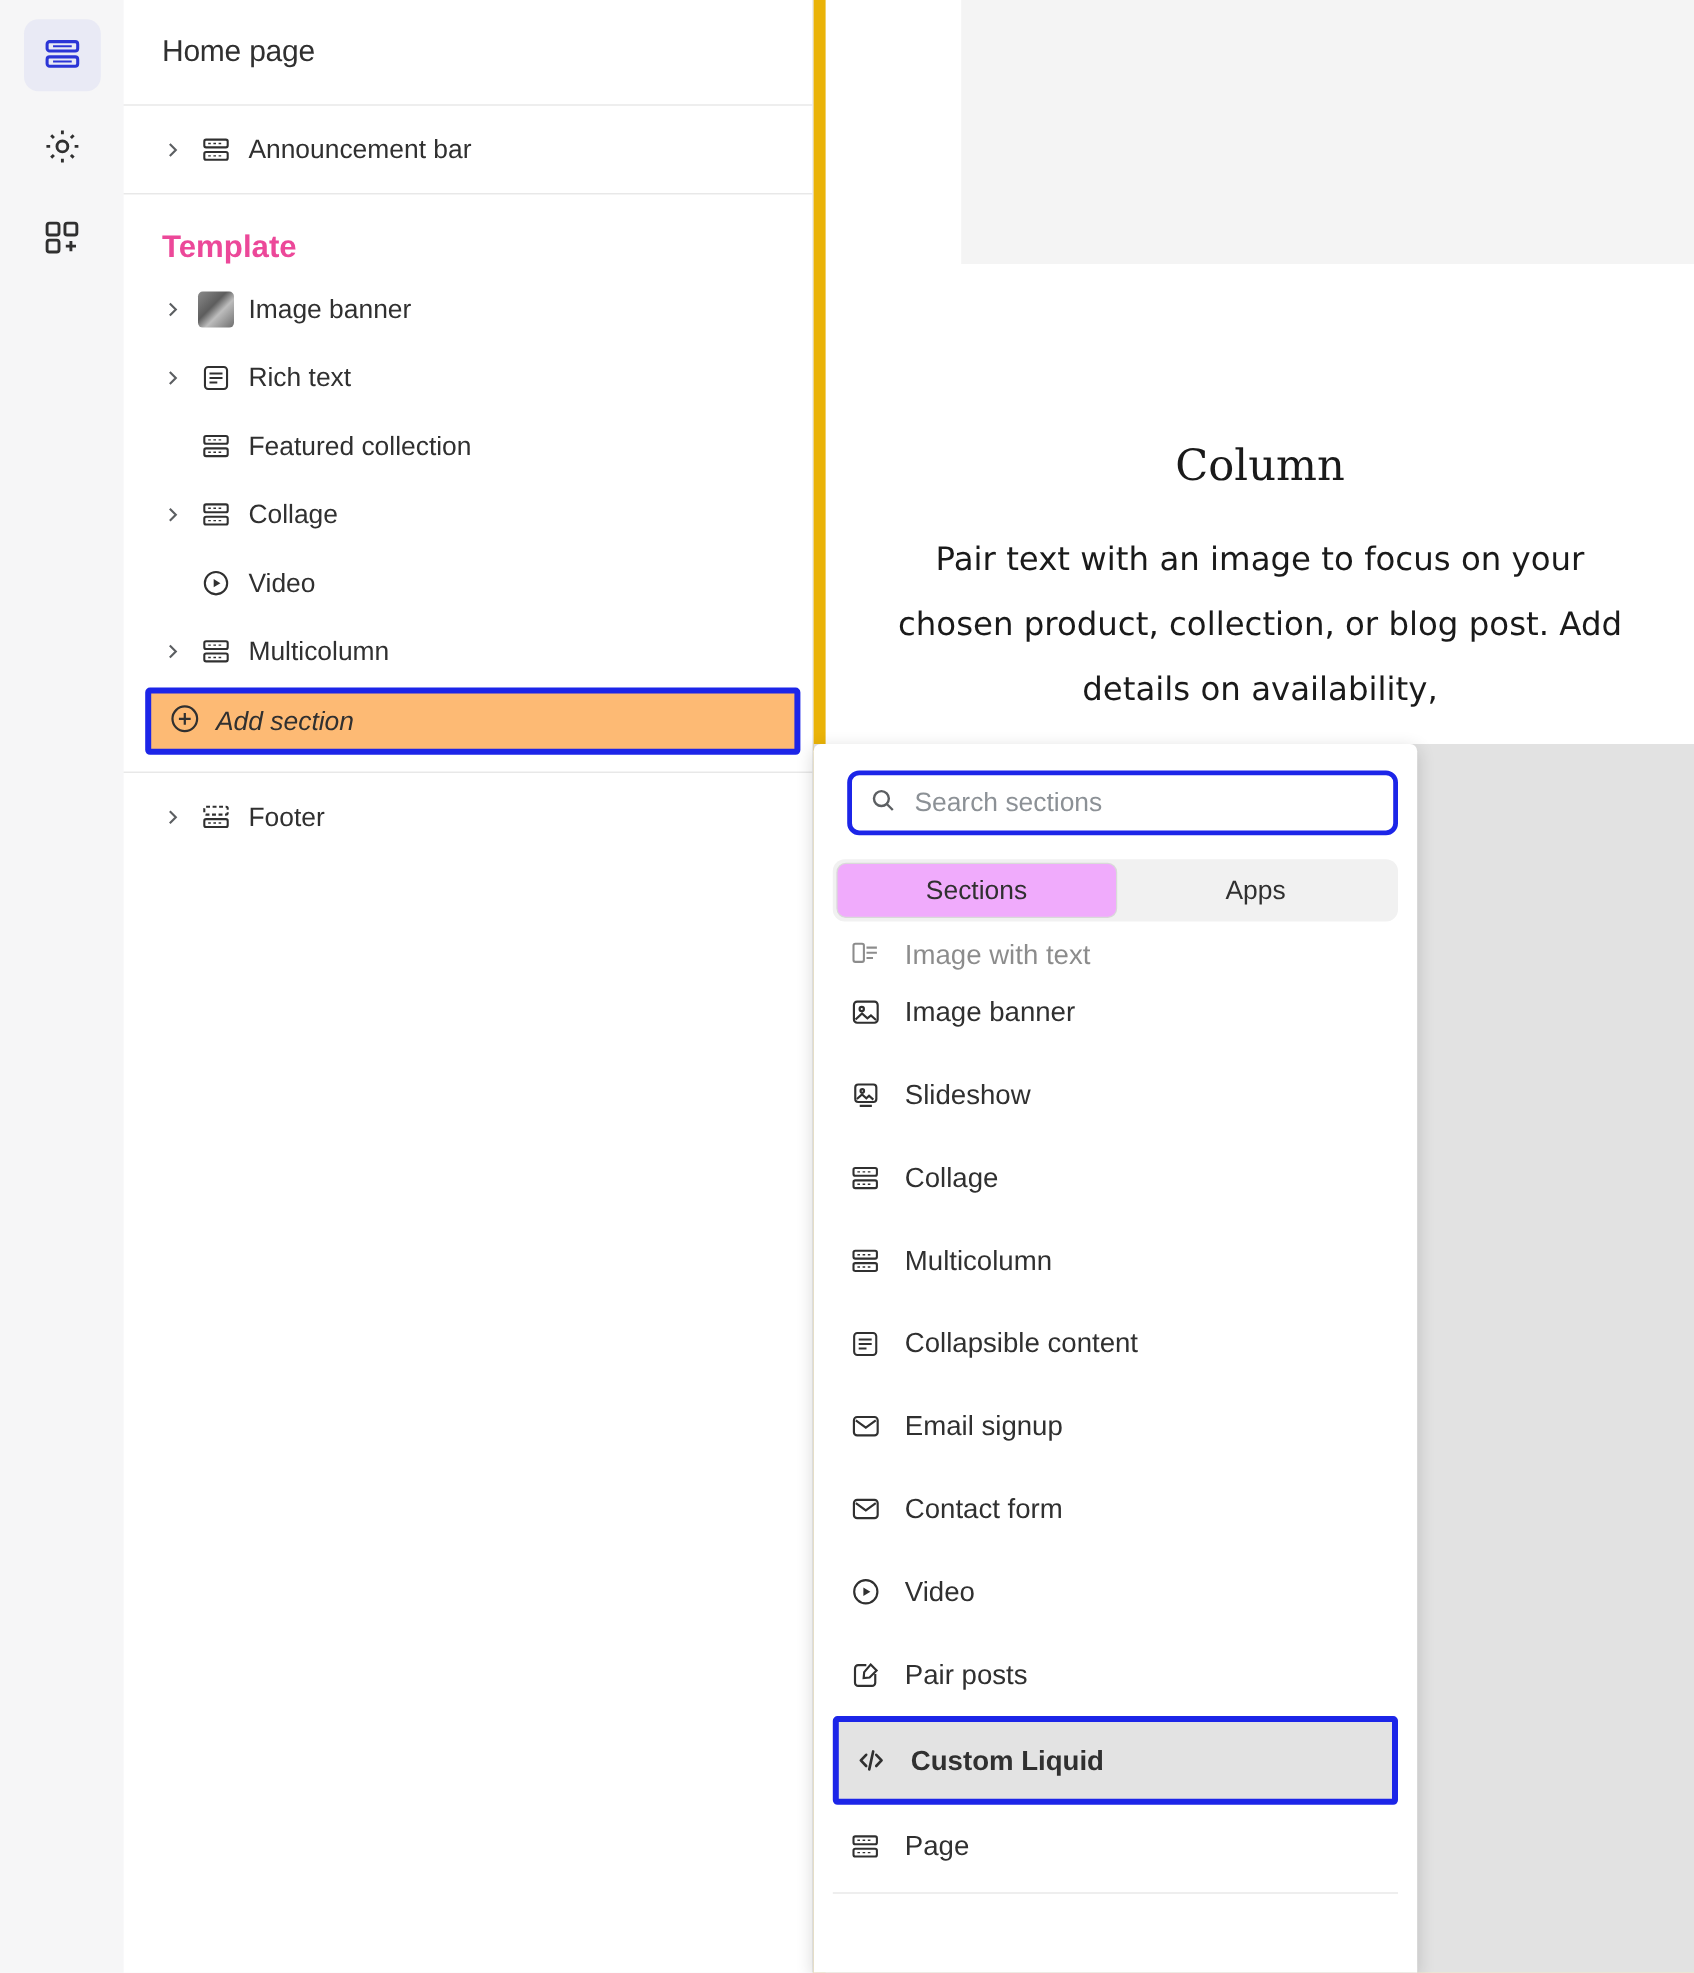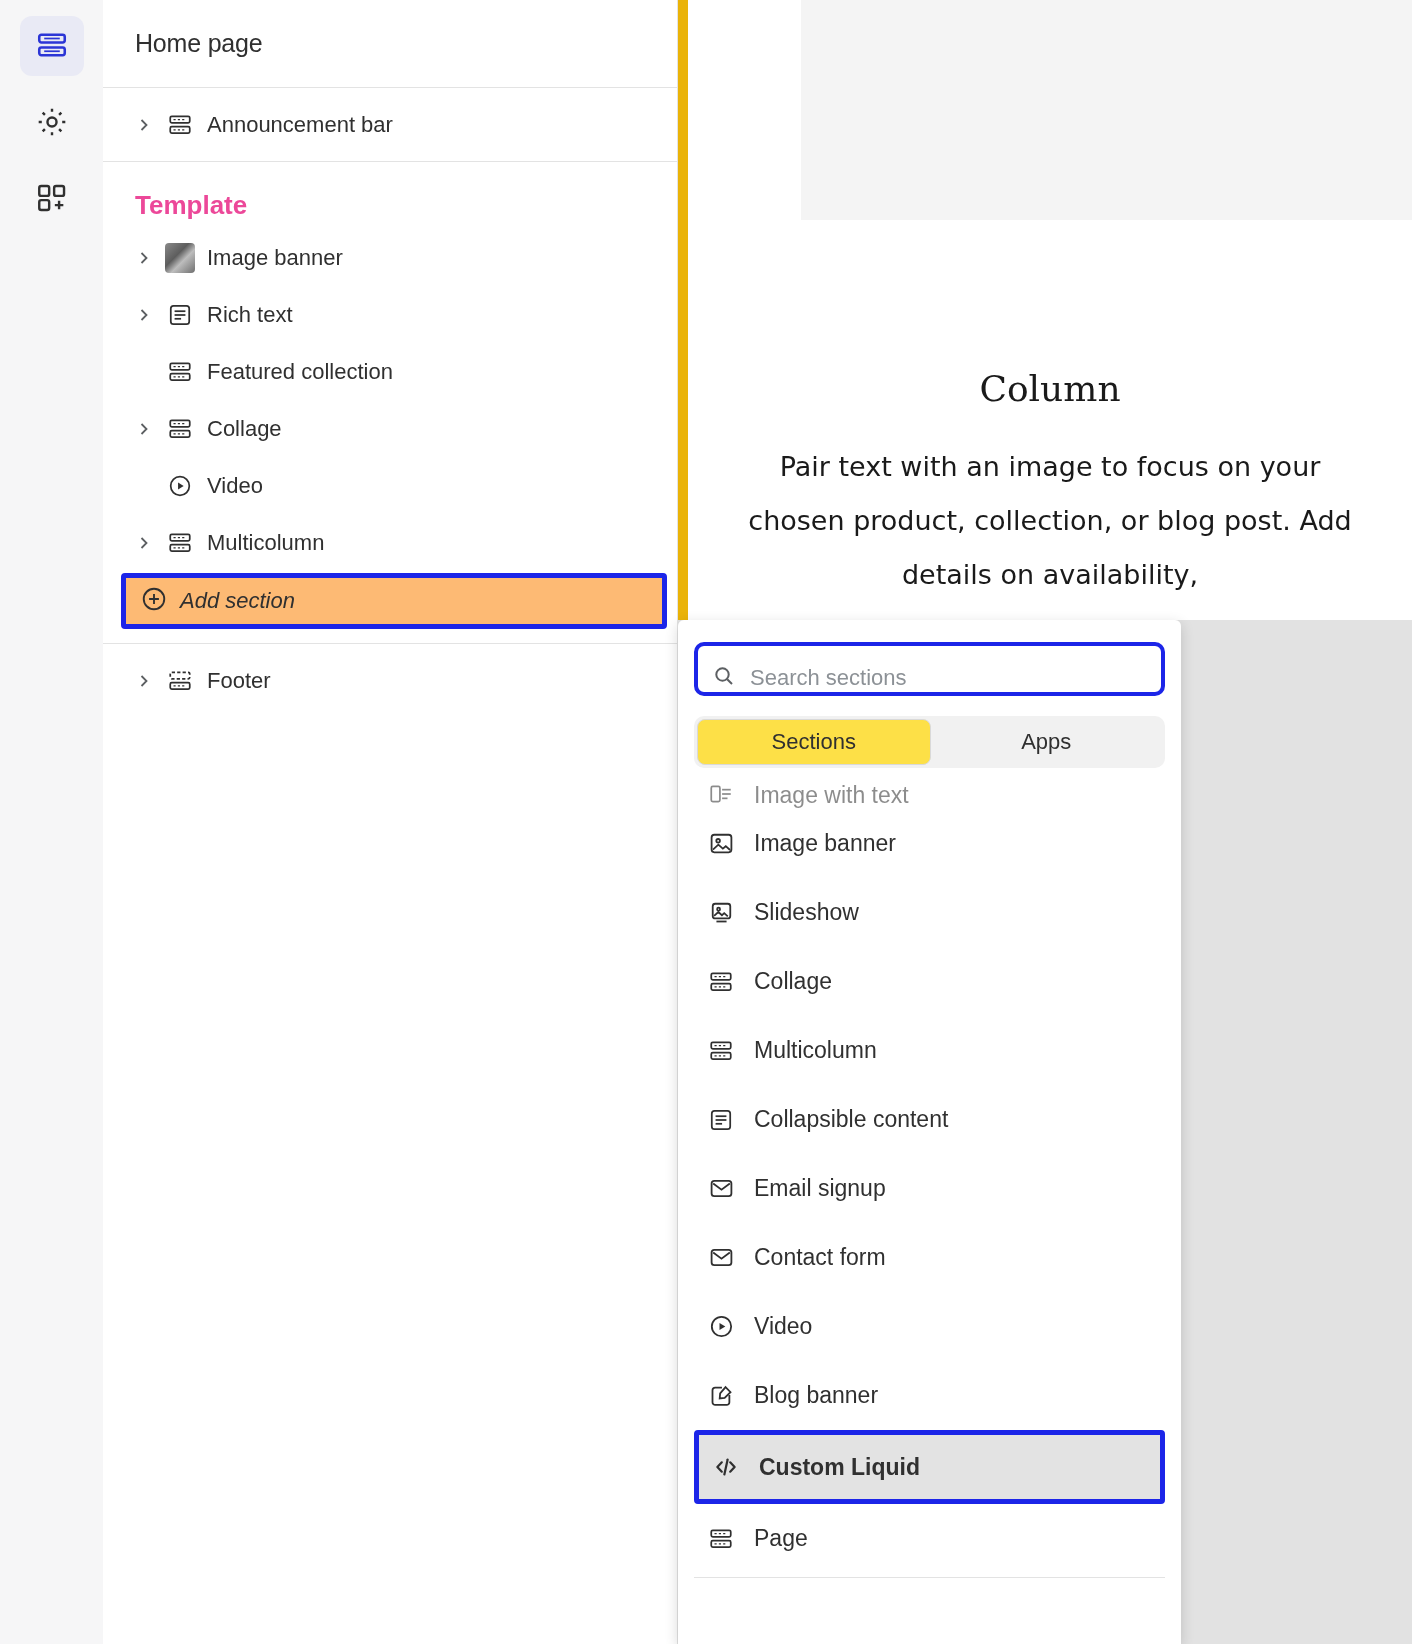--- a/index.html
+++ b/index.html
@@ -155,23 +155,24 @@
   .search-wrap {
     position: relative;
     margin: 22px 16px 0 16px;
     height: 54px;
   }
   .search-box {
     position: absolute; inset: 0;
     border: 4px solid #1c25e8;
     border-radius: 10px;
     background: #fff;
-    display: flex; align-items: flex-end;
+    display: flex; align-items: center;
     padding: 0 14px;
     gap: 12px;
+    margin-left: 12px;
   }
   .search-input {
     border: 0; outline: none;
     font-size: 22px;
     color: #8a8a8a;
     font-family: "Liberation Sans", sans-serif;
     width: 100%;
     background: transparent;
   }
   .search-input::placeholder { color: #8c9196; }
@@ -185,21 +186,21 @@
     padding: 3px;
   }
   .tab {
     flex: 1;
     display: flex; align-items: center; justify-content: center;
     font-size: 22px;
     color: #303030;
     border-radius: 8px;
   }
   .tab.active {
-    background: #fde047;
+    background: #f0abfc;
     border: 1px solid #d9d9d9;
     font-weight: 400;
   }
 
   .list {
     position: absolute;
     left: 0; top: 155px;
     width: 503px; bottom: 0;
     overflow: hidden;
     padding: 0 16px;
@@ -551,21 +552,21 @@
         <span>Video</span>
       </div>
 
       <div class="list-item">
         <span class="ico">
           <svg width="27" height="27" viewBox="0 0 24 24" fill="none" stroke="#303030" stroke-width="1.6">
             <path d="M19 11.5V18a2.4 2.4 0 0 1-2.4 2.4H6.4A2.4 2.4 0 0 1 4 18V7.4A2.4 2.4 0 0 1 6.4 5h6"></path>
             <path d="M15.6 4.6 20 9l-5.2 5.2-4.4.4.4-4.4z"></path>
           </svg>
         </span>
-        <span>Blog banner</span>
+        <span>Pair posts</span>
       </div>
 
       <div class="list-item selected">
         <span class="ico">
           <svg width="28" height="28" viewBox="0 0 24 24" fill="none" stroke="#303030" stroke-width="1.9" stroke-linecap="round" stroke-linejoin="round">
             <path d="M8.4 8 4.6 12l3.8 4"></path>
               <path d="M15.6 8l3.8 4-3.8 4"></path>
               <path d="M13.4 5.6 10.6 18.4"></path>
           </svg>
         </span>

